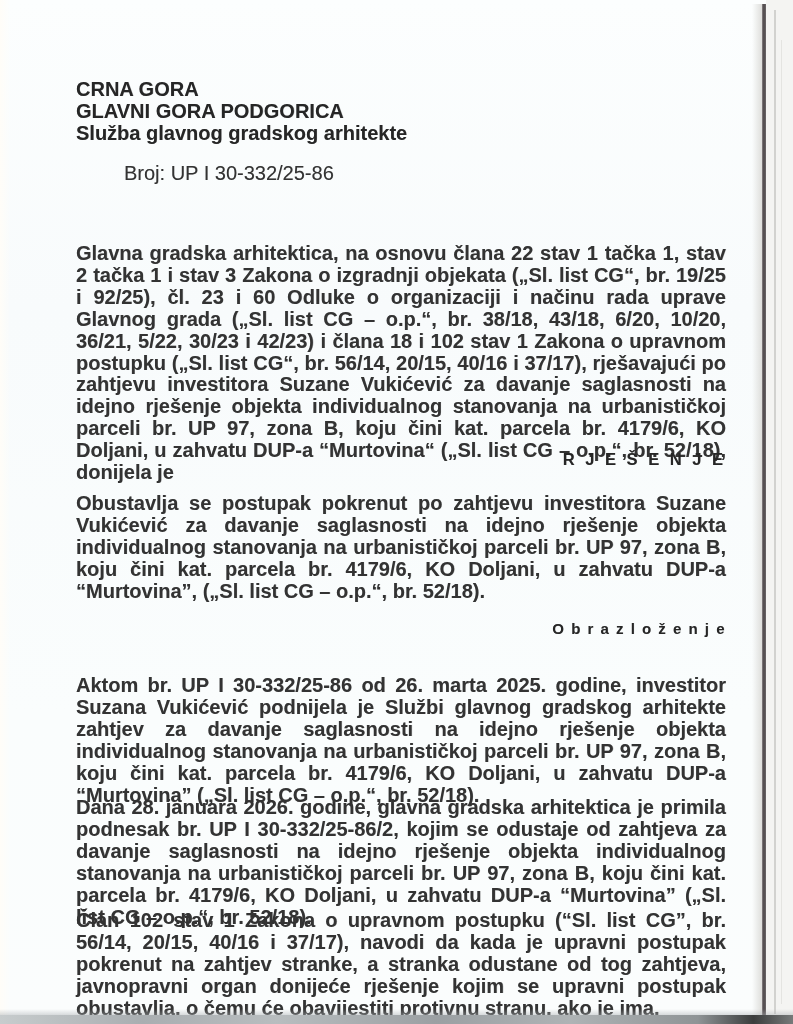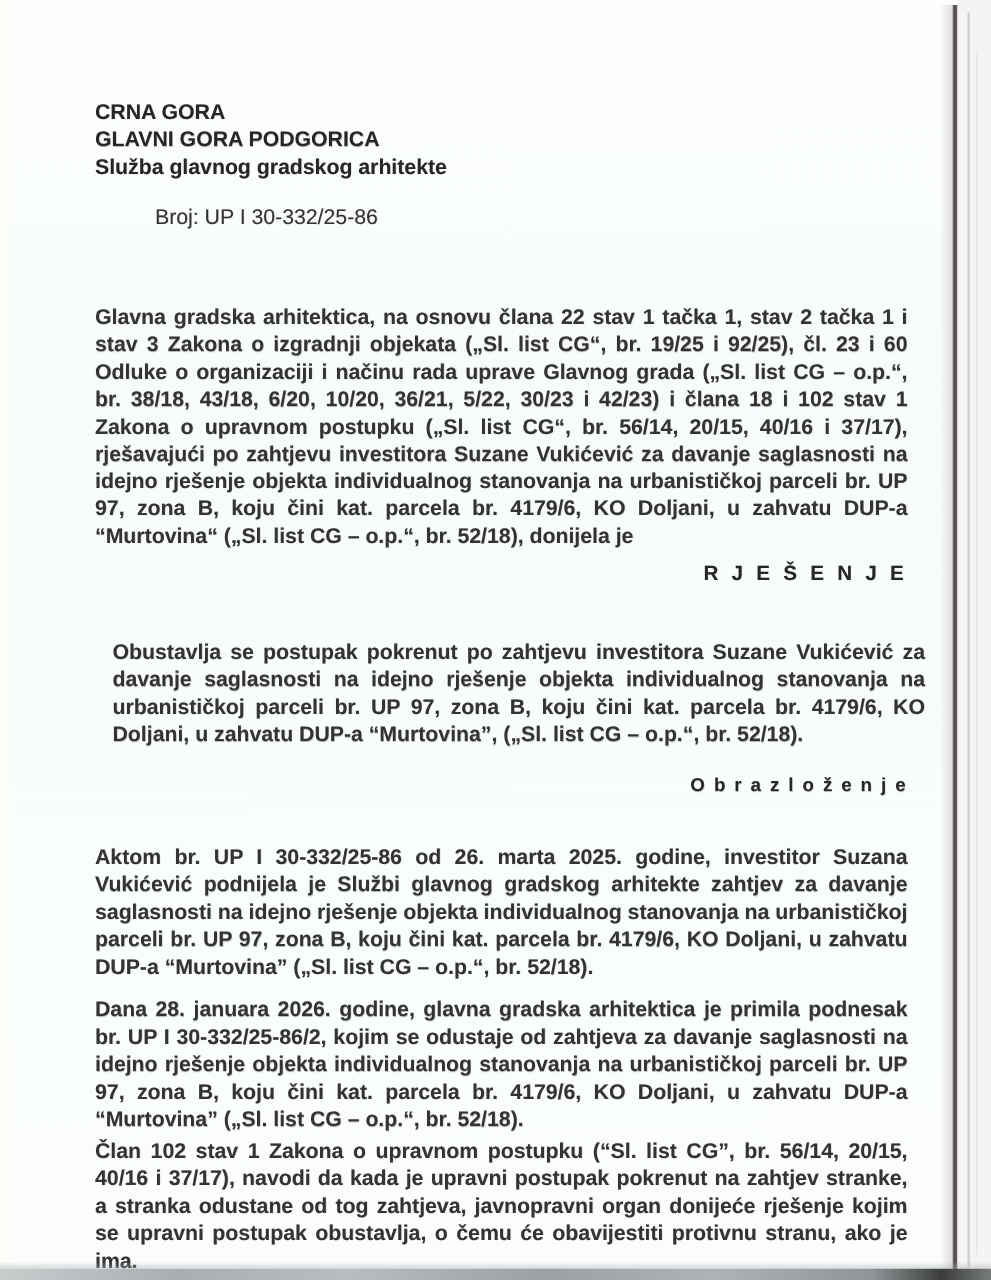--- a/index.html
+++ b/index.html
@@ -68,21 +68,21 @@
     position: absolute;
     left: 0; right: 0; bottom: 9px;
     height: 6px;
     background: linear-gradient(180deg, rgba(170,175,178,0), rgba(170,175,178,0.45));
   }
 
   .txt {
     position: absolute;
     left: 76px;
     width: 650px;
-    font-size: 17px;
+    font-size: 20px;
     line-height: 21.9px;
     text-shadow: 0.3px 0.3px 0.6px rgba(55,55,55,0.35);
   }
   .letterhead div {
     font-weight: bold;
     color: #262626;
   }
   .meta div {
     color: #333;
   }
@@ -124,21 +124,21 @@
   </div>
 
   <div class="txt meta" style="top:163px;margin-left:48px;">
     <div>Broj: UP I 30-332/25-86</div>
   </div>
 
   <p class="txt para" style="top:243px;">Glavna gradska arhitektica, na osnovu člana 22 stav 1 tačka 1, stav 2 tačka 1 i stav 3 Zakona o izgradnji objekata („Sl. list CG“, br. 19/25 i 92/25), čl. 23 i 60 Odluke o organizaciji i načinu rada uprave Glavnog grada („Sl. list CG – o.p.“, br. 38/18, 43/18, 6/20, 10/20, 36/21, 5/22, 30/23 i 42/23) i člana 18 i 102 stav 1 Zakona o upravnom postupku („Sl. list CG“, br. 56/14, 20/15, 40/16 i 37/17), rješavajući po zahtjevu investitora Suzane Vukićević za davanje saglasnosti na idejno rješenje objekta individualnog stanovanja na urbanističkoj parceli br. UP 97, zona B, koju čini kat. parcela br. 4179/6, KO Doljani, u zahvatu DUP-a “Murtovina“ („Sl. list CG – o.p.“, br. 52/18), donijela je</p>
 
   <div class="center-title title-main" style="top:450px;">R J E Š E N J E</div>
 
-  <p class="txt para" style="top:511px;margin-left:14px;">Obustavlja se postupak pokrenut po zahtjevu investitora Suzane Vukićević za davanje saglasnosti na idejno rješenje objekta individualnog stanovanja na urbanističkoj parceli br. UP 97, zona B, koju čini kat. parcela br. 4179/6, KO Doljani, u zahvatu DUP-a “Murtovina”, („Sl. list CG – o.p.“, br. 52/18).</p>
+  <p class="txt para" style="top:493px;">Obustavlja se postupak pokrenut po zahtjevu investitora Suzane Vukićević za davanje saglasnosti na idejno rješenje objekta individualnog stanovanja na urbanističkoj parceli br. UP 97, zona B, koju čini kat. parcela br. 4179/6, KO Doljani, u zahvatu DUP-a “Murtovina”, („Sl. list CG – o.p.“, br. 52/18).</p>
 
   <div class="center-title title-sub" style="top:620px;">O b r a z l o ž e n j e</div>
 
   <p class="txt para" style="top:675px;">Aktom br. UP I 30-332/25-86 od 26. marta 2025. godine, investitor Suzana Vukićević podnijela je Službi glavnog gradskog arhitekte zahtjev za davanje saglasnosti na idejno rješenje objekta individualnog stanovanja na urbanističkoj parceli br. UP 97, zona B, koju čini kat. parcela br. 4179/6, KO Doljani, u zahvatu DUP-a “Murtovina” („Sl. list CG – o.p.“, br. 52/18).</p>
 
   <p class="txt para" style="top:797px;">Dana 28. januara 2026. godine, glavna gradska arhitektica je primila podnesak br. UP I 30-332/25-86/2, kojim se odustaje od zahtjeva za davanje saglasnosti na idejno rješenje objekta individualnog stanovanja na urbanističkoj parceli br. UP 97, zona B, koju čini kat. parcela br. 4179/6, KO Doljani, u zahvatu DUP-a “Murtovina” („Sl. list CG – o.p.“, br. 52/18).</p>
 
   <p class="txt para" style="top:910px;">Član 102 stav 1 Zakona o upravnom postupku (“Sl. list CG”, br. 56/14, 20/15, 40/16 i 37/17), navodi da kada je upravni postupak pokrenut na zahtjev stranke, a stranka odustane od tog zahtjeva, javnopravni organ donijeće rješenje kojim se upravni postupak obustavlja, o čemu će obavijestiti protivnu stranu, ako je ima.</p>
 
   <div class="right-shade"></div>

